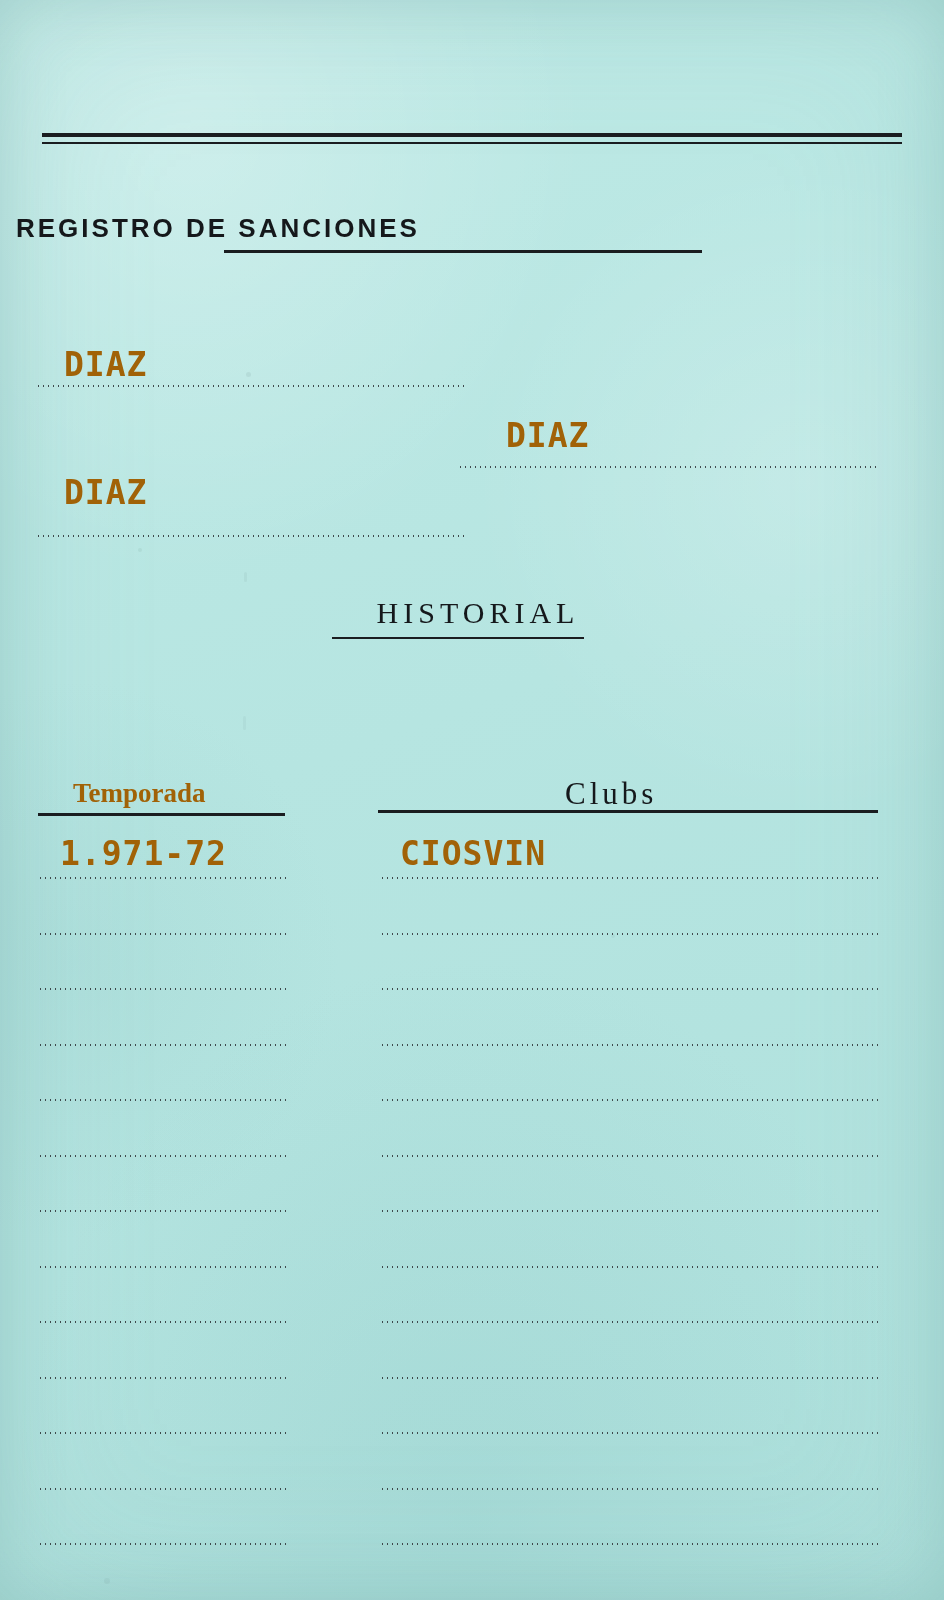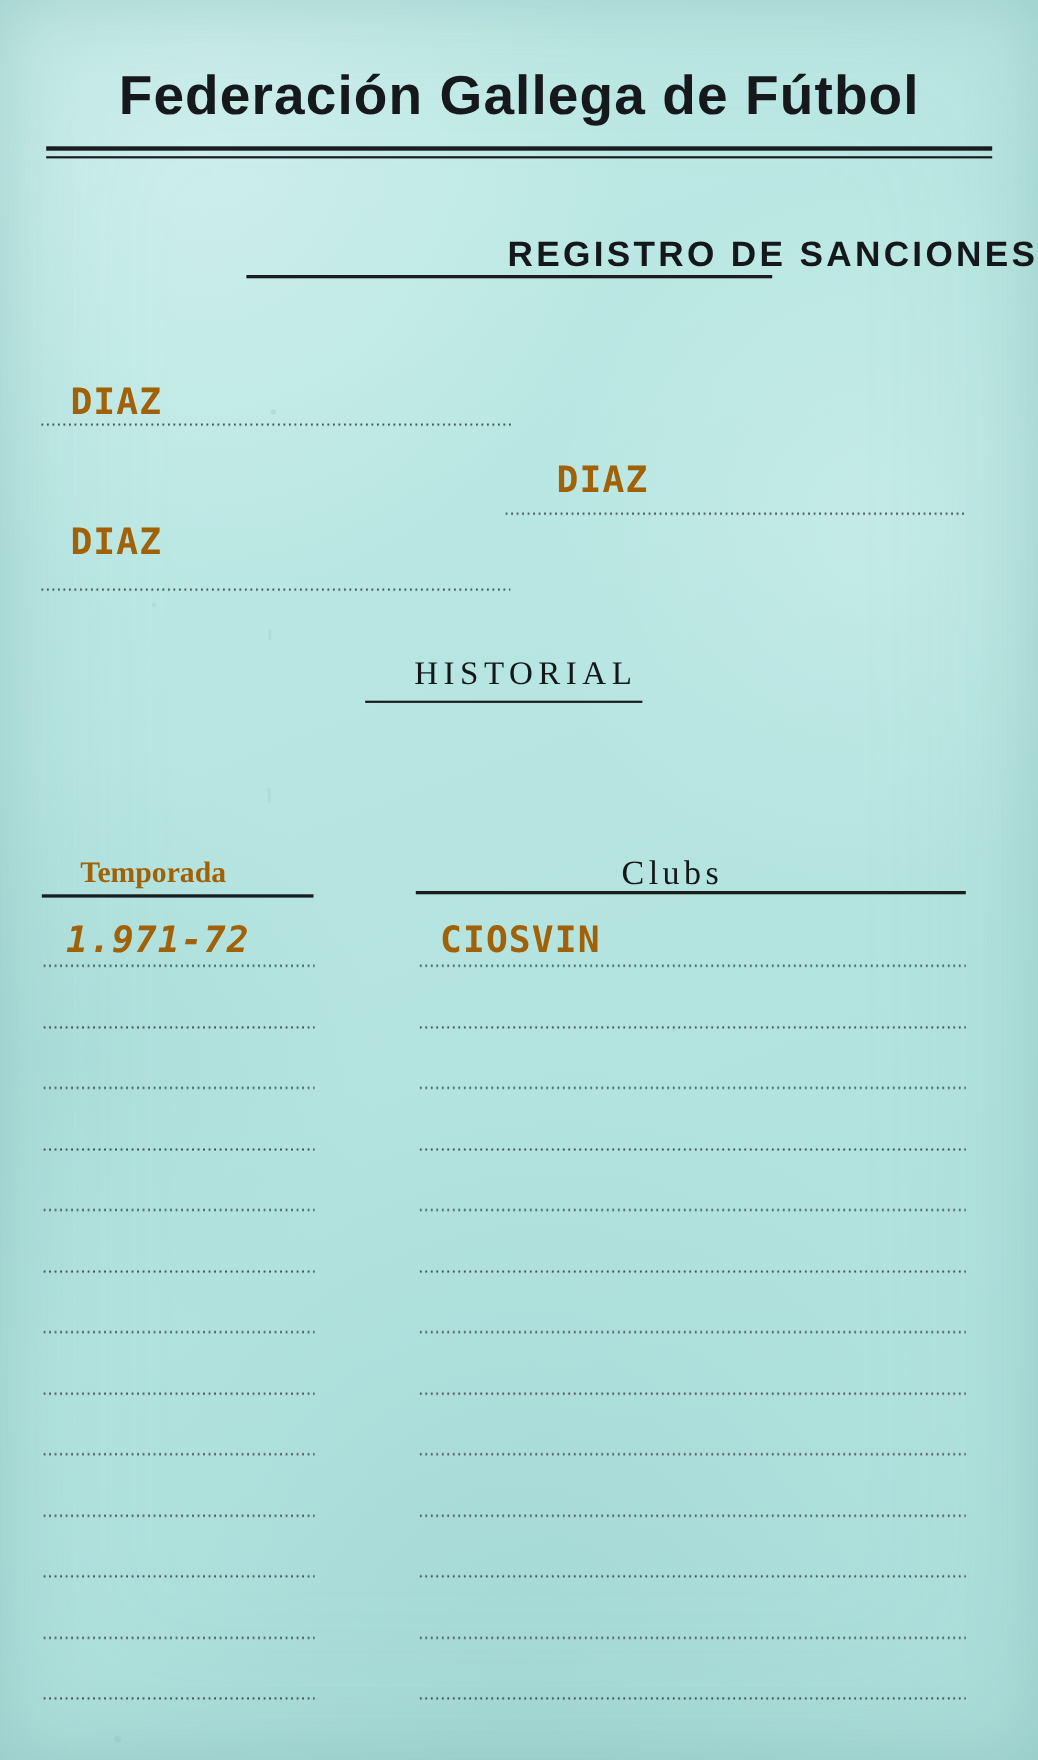--- a/index.html
+++ b/index.html
@@ -73,22 +73,22 @@
     top: 142px;
     height: 2px;
     background: #1a1d20;
   }
 
   .subtitle {
     position: absolute;
     left: 16px;
     right: 0;
     top: 213px;
-    text-align: right;
-    font-size: 32px;
+    text-align: left;
+    font-size: 26px;
     font-weight: bold;
     letter-spacing: 3px;
     color: #15181b;
   }
   .subtitle-rule {
     position: absolute;
     left: 224px;
     width: 478px;
     top: 250px;
     height: 3px;
@@ -182,21 +182,20 @@
     background: #1a1d20;
   }
 
   
   .row-left-dots { left: 38px; width: 248px; }
   .row-right-dots { left: 380px; width: 498px; }
 
   .row-left-text {
     position: absolute;
     left: 60px;
-    font-style: italic;
   }
   .row-right-text {
     position: absolute;
     left: 400px;
   }
 </style>
 </head>
 <body>
 
 <div class="paper"></div>
@@ -204,21 +203,20 @@
 
 <div class="speck" style="left:246px;top:372px;width:5px;height:5px;opacity:.5"></div>
 <div class="speck" style="left:138px;top:548px;width:4px;height:4px;opacity:.45"></div>
 <div class="speck" style="left:244px;top:572px;width:3px;height:10px;border-radius:2px;opacity:.35"></div>
 <div class="speck" style="left:243px;top:716px;width:3px;height:14px;border-radius:2px;opacity:.3"></div>
 <div class="speck" style="left:611px;top:934px;width:4px;height:4px;opacity:.35"></div>
 <div class="speck" style="left:104px;top:1578px;width:6px;height:6px;opacity:.4"></div>
 
 <div class="content">
 
-  <div class="title">Federación Gallega de Fútbol</div>
   <div class="title-rule-1"></div>
   <div class="title-rule-2"></div>
 
   <div class="subtitle">REGISTRO DE SANCIONES</div>
   <div class="subtitle-rule"></div>
 
   <div class="typed name-apellidos-1">DIAZ</div>
   <div class="dots name-line-1"></div>
 
   <div class="typed name-nombre">DIAZ</div>

